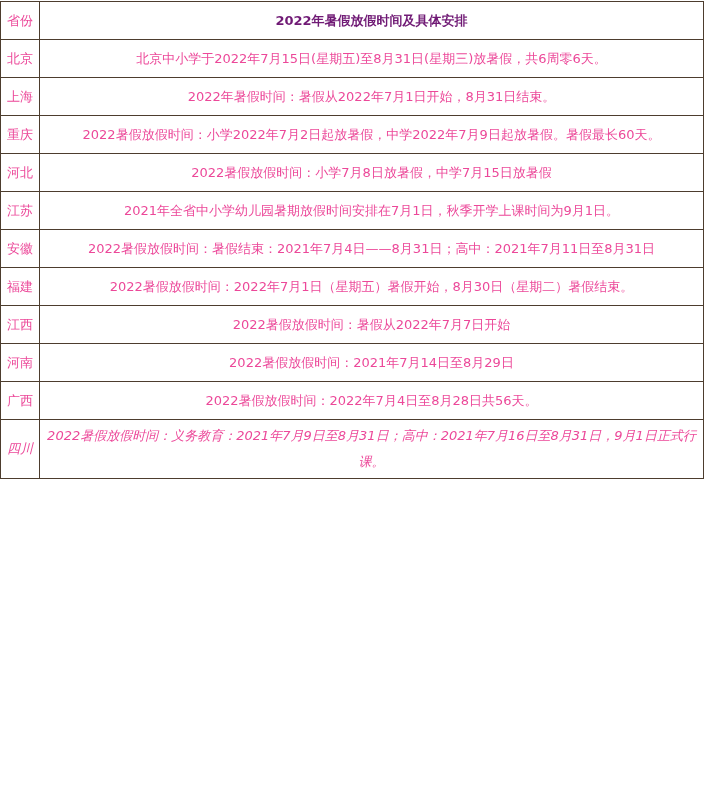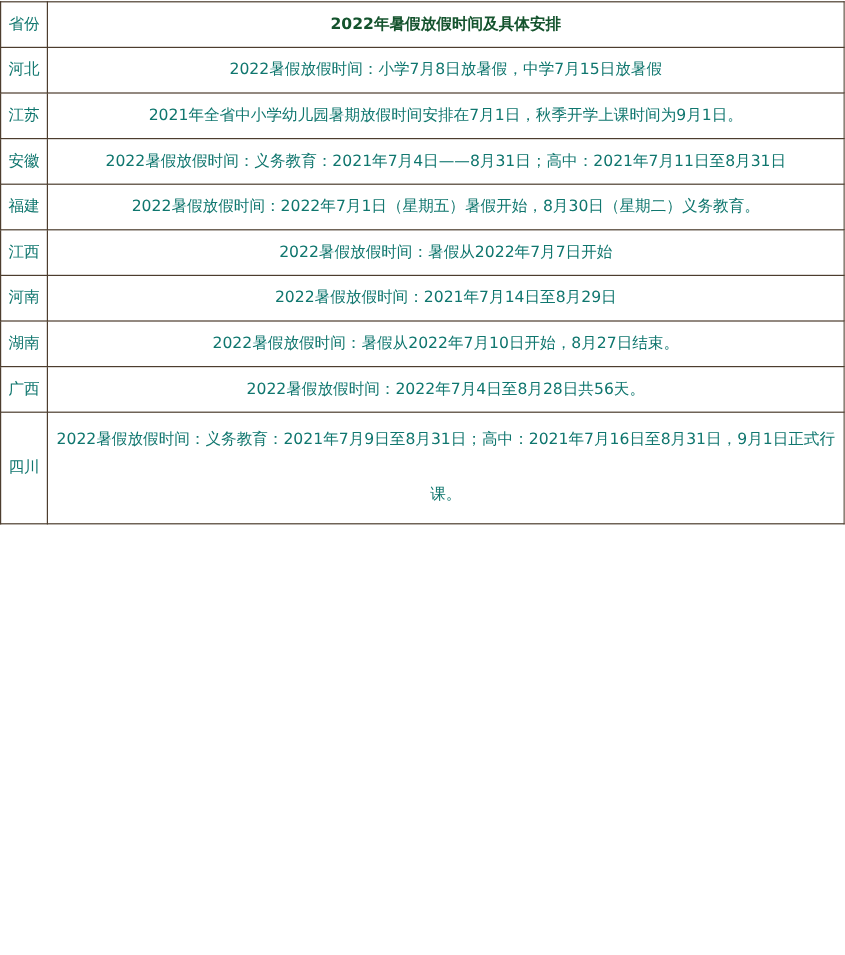--- a/index.html
+++ b/index.html
@@ -14,82 +14,91 @@
     font-family: "DejaVu Sans", "Liberation Sans", sans-serif;
   }
   table.schedule {
     border-collapse: collapse;
     width: 704px;
     table-layout: fixed;
     margin-top: 1px;
   }
   table.schedule td {
     border: 1px solid #4d3d2e;
-    color: #0f766e;
+    color: #ec4899;
     font-size: 13px;
     text-align: center;
     vertical-align: middle;
     height: 37px;
     padding: 0;
     line-height: 20px;
   }
   table.schedule td.prov {
     width: 36px;
     font-size: 13px;
     padding: 0 1px;
     letter-spacing: 0;
   }
   table.schedule td.title {
     font-weight: bold;
-    color: #14532d;
+    color: #701a75;
   }
   table.schedule tr.tall td {
     height: 58px;
-    line-height: 46px;
+    line-height: 26px;
+    font-style: italic;
   }
   table.schedule tr.tall td.desc {
     padding: 0 4px;
   }
 </style>
 </head>
 <body>
 
 <table class="schedule">
   <tbody>
     <tr>
       <td class="prov">省份</td>
       <td class="title">2022年暑假放假时间及具体安排</td>
     </tr>
     <tr>
+      <td class="prov">北京</td>
+      <td class="desc">北京中小学于2022年7月15日(星期五)至8月31日(星期三)放暑假，共6周零6天。</td>
+    </tr>
+    <tr>
+      <td class="prov">上海</td>
+      <td class="desc">2022年暑假时间：暑假从2022年7月1日开始，8月31日结束。</td>
+    </tr>
+    <tr>
+      <td class="prov">重庆</td>
+      <td class="desc">2022暑假放假时间：小学2022年7月2日起放暑假，中学2022年7月9日起放暑假。暑假最长60天。</td>
+    </tr>
+    <tr>
       <td class="prov">河北</td>
       <td class="desc">2022暑假放假时间：小学7月8日放暑假，中学7月15日放暑假</td>
     </tr>
     <tr>
       <td class="prov">江苏</td>
       <td class="desc">2021年全省中小学幼儿园暑期放假时间安排在7月1日，秋季开学上课时间为9月1日。</td>
     </tr>
     <tr>
       <td class="prov">安徽</td>
-      <td class="desc">2022暑假放假时间：义务教育：2021年7月4日——8月31日；高中：2021年7月11日至8月31日</td>
+      <td class="desc">2022暑假放假时间：暑假结束：2021年7月4日——8月31日；高中：2021年7月11日至8月31日</td>
     </tr>
     <tr>
       <td class="prov">福建</td>
-      <td class="desc">2022暑假放假时间：2022年7月1日（星期五）暑假开始，8月30日（星期二）义务教育。</td>
+      <td class="desc">2022暑假放假时间：2022年7月1日（星期五）暑假开始，8月30日（星期二）暑假结束。</td>
     </tr>
     <tr>
       <td class="prov">江西</td>
       <td class="desc">2022暑假放假时间：暑假从2022年7月7日开始</td>
     </tr>
     <tr>
       <td class="prov">河南</td>
       <td class="desc">2022暑假放假时间：2021年7月14日至8月29日</td>
-    </tr>
-    <tr>
-      <td class="prov">湖南</td>
-      <td class="desc">2022暑假放假时间：暑假从2022年7月10日开始，8月27日结束。</td>
     </tr>
     <tr>
       <td class="prov">广西</td>
       <td class="desc">2022暑假放假时间：2022年7月4日至8月28日共56天。</td>
     </tr>
     <tr class="tall">
       <td class="prov">四川</td>
       <td class="desc">2022暑假放假时间：义务教育：2021年7月9日至8月31日；高中：2021年7月16日至8月31日，9月1日正式行课。</td>
     </tr>
   </tbody>

